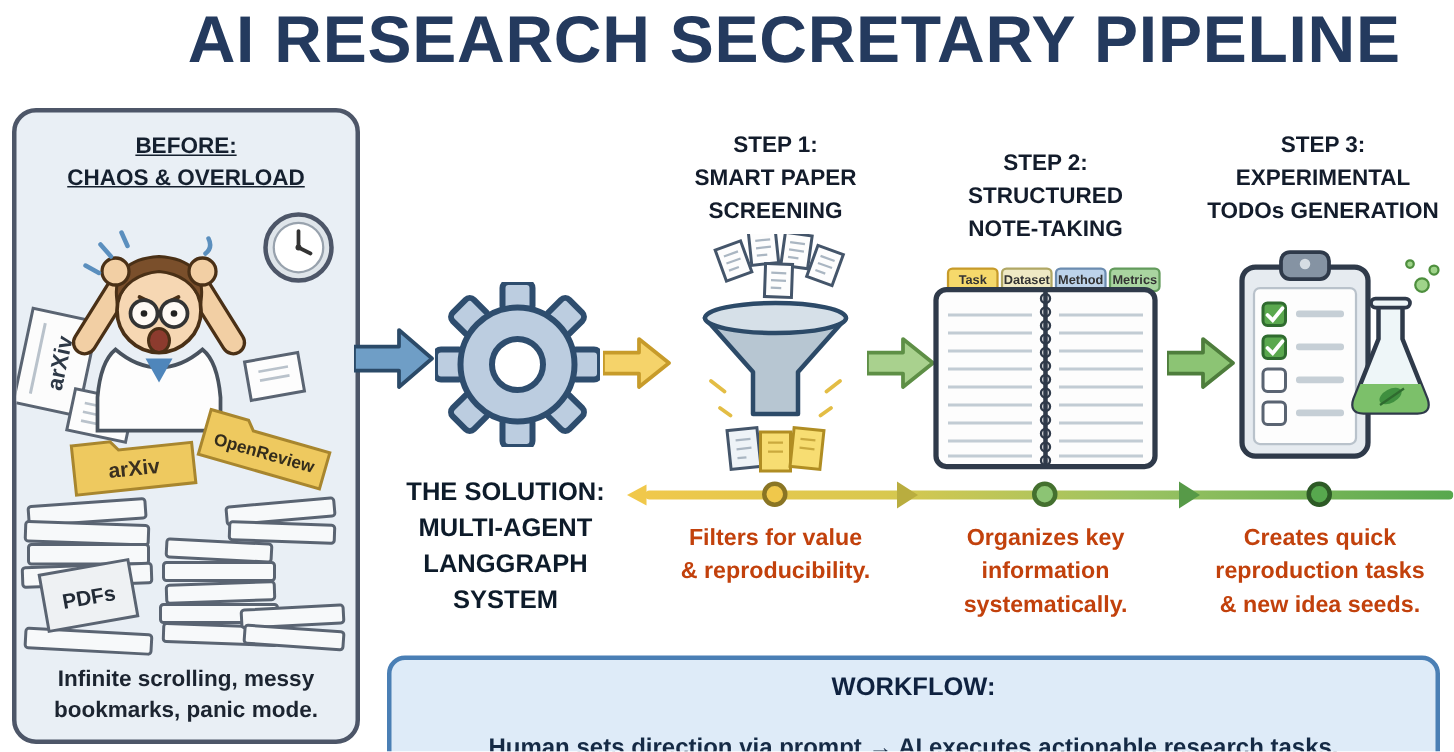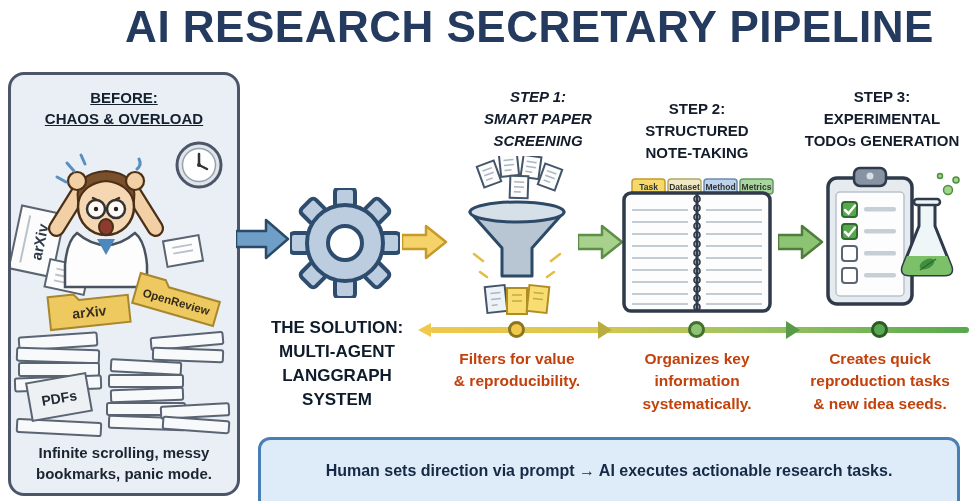--- a/index.html
+++ b/index.html
@@ -190,21 +190,21 @@
       <circle cx="55" cy="55" r="38"></circle>
       <circle cx="55" cy="55" r="17" fill="#ffffff"></circle>
     </g>
   </svg>
 
   <div class="solution-label">THE SOLUTION:
 MULTI-AGENT
 LANGGRAPH
 SYSTEM</div>
 
-  <div class="step-h" style="left:458px; top:86px; width:160px;font-style:italic;">STEP 1:
+  <div class="step-h" style="left:437px; top:86px; width:160px;">STEP 1:
 SMART PAPER
 SCREENING</div>
   <div class="step-h" style="left:617px; top:98px; width:160px;">STEP 2:
 STRUCTURED
 NOTE-TAKING</div>
   <div class="step-h" style="left:795px; top:86px; width:174px;">STEP 3:
 EXPERIMENTAL
 TODOs GENERATION</div>
 
   <svg class="abs" style="left:440px; top:156px;" width="154" height="160" viewBox="0 0 154 160">
@@ -321,16 +321,17 @@
   <div class="caption" style="left:432px; top:348px; width:170px;">Filters for value
 &amp; reproducibility.</div>
   <div class="caption" style="left:612px; top:348px; width:170px;text-align:center;">Organizes key
 information
 systematically.</div>
   <div class="caption" style="left:788px; top:348px; width:184px;">Creates quick
 reproduction tasks
 &amp; new idea seeds.</div>
 
   <div class="wf-box">
+    <div class="wf-title">WORKFLOW:</div>
     <div class="wf-text">Human sets direction via prompt → AI executes actionable research tasks.</div>
   </div>
 
 </div>
 
 </body></html>

